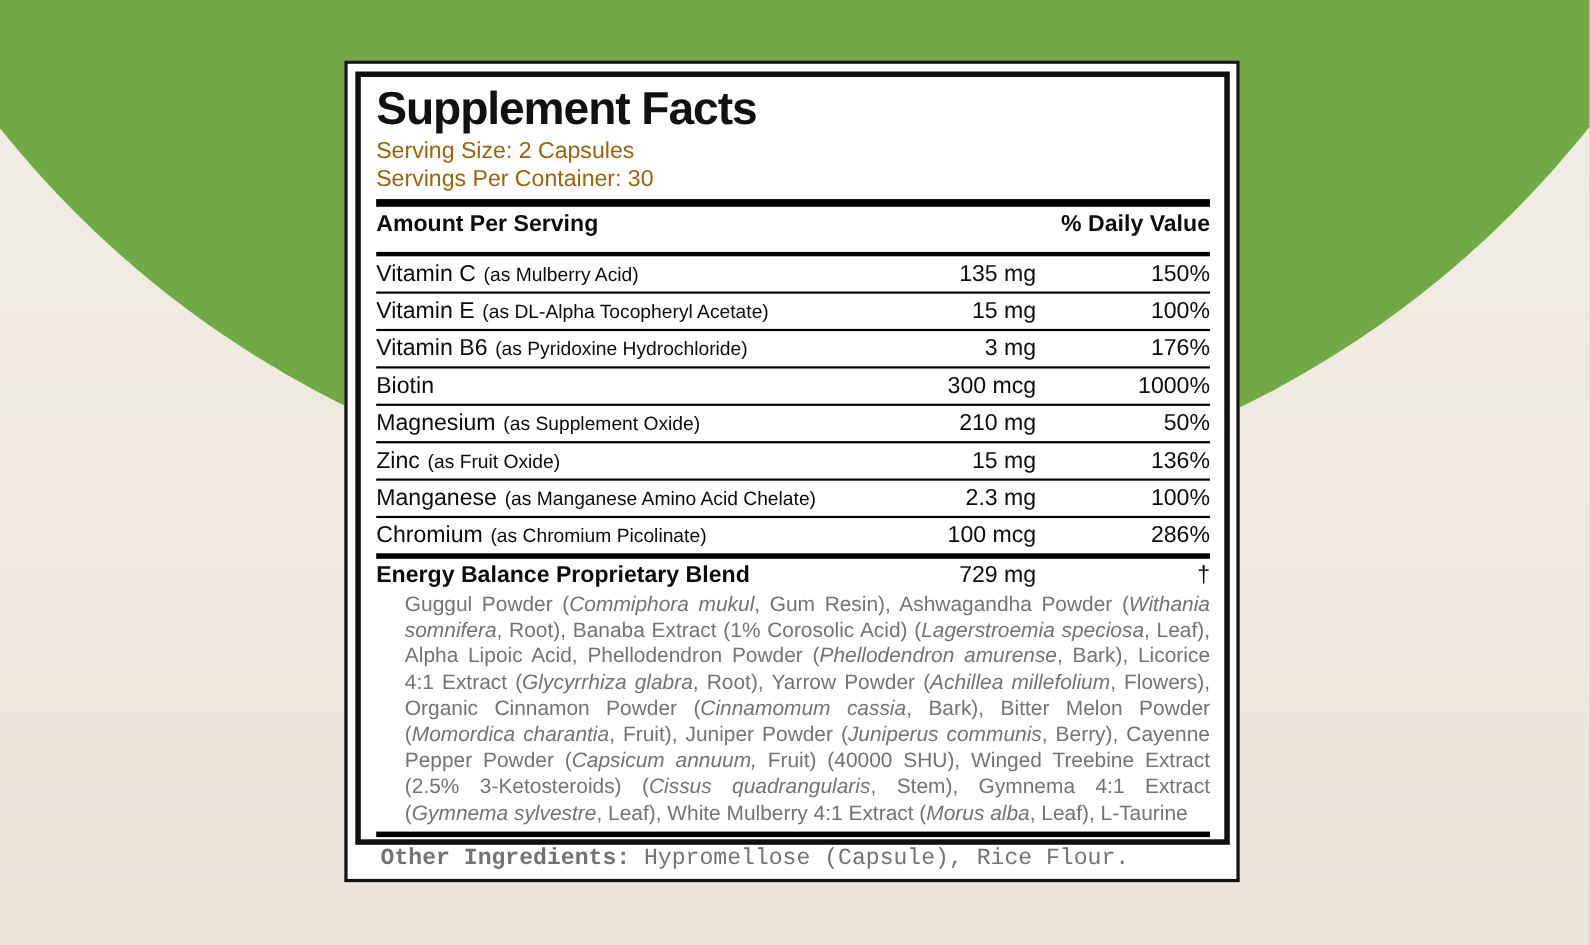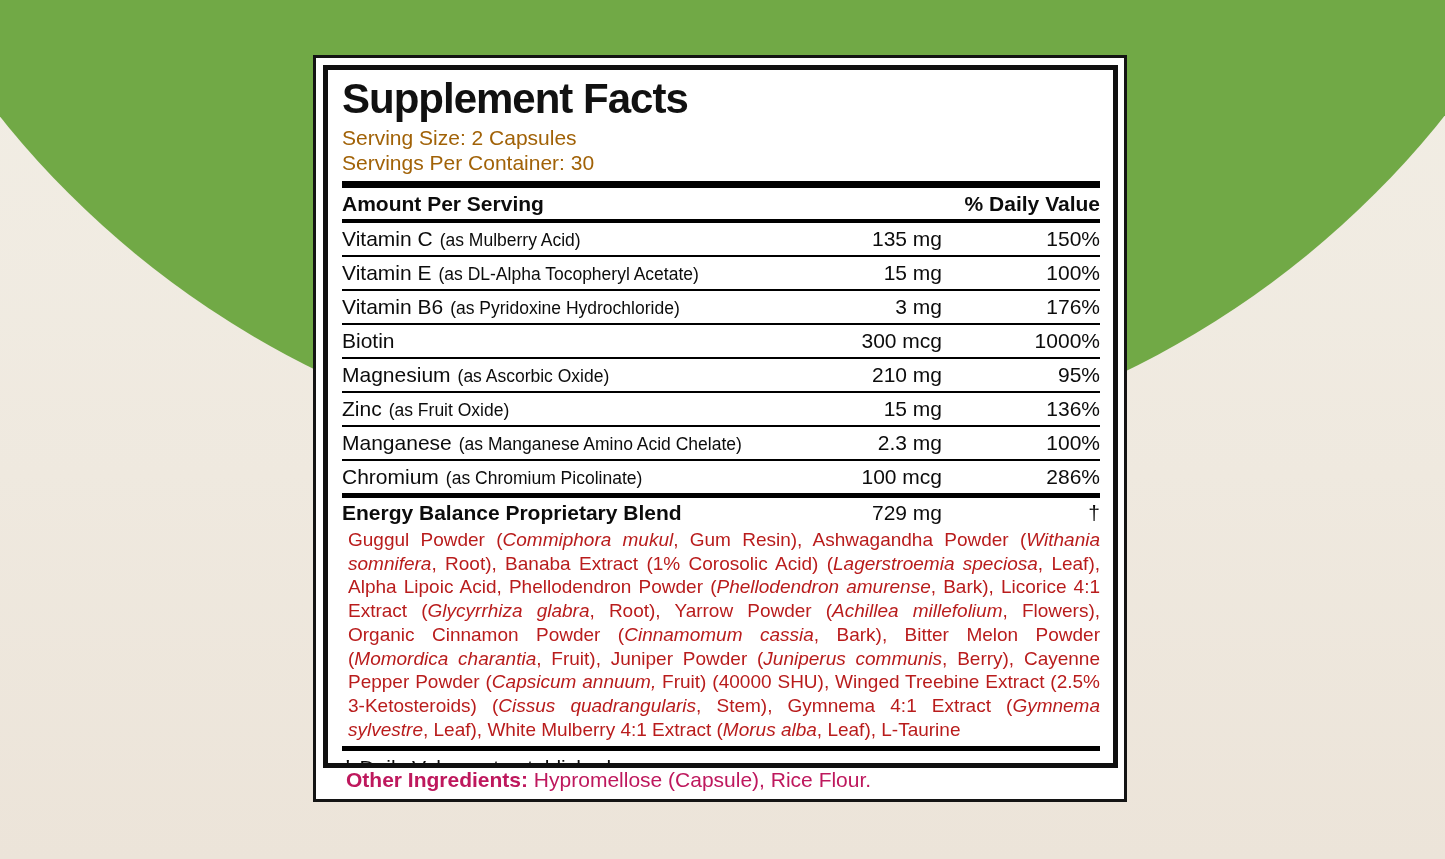--- a/index.html
+++ b/index.html
@@ -57,21 +57,21 @@
 
   .serv { font-size: 21px; line-height: 25px; color: #a16207; }
 
   .bar-heavy { height: 7px; background: #000; margin-top: 6px; }
 
   .col-head {
     display: flex;
     align-items: baseline;
     font-size: 21px;
     font-weight: bold;
-    padding: 4px 0 3px 0;
+    padding: 4px 0 13px 0;
     border-bottom: 4px solid #000;
   }
 
   .rows .row {
     display: flex;
     align-items: baseline;
     padding: 4px 0 4px 0;
   }
   .rows .row + .row { border-top: 2px solid #000; }
 
@@ -85,35 +85,37 @@
     display: flex;
     align-items: flex-start;
     padding: 3px 0 2px 0;
   }
   .blend-head .nm { font-weight: bold; }
   .blend-text {
     font-size: 19px;
     line-height: 23.7px;
     text-align: justify;
     padding: 1px 0 5px 6px;
-    color: #b91c1c;
+    color: #737373;
+    margin-left: 20px;
   }
   .blend-text .ital { font-style: italic; }
 
   .bar-mid { height: 5px; background: #000; }
 
   .footnote { font-size: 21px; padding: 5px 0 6px 0; }
 
   .other {
     position: absolute;
     left: 30px;
     bottom: 7px;
     font-size: 21px;
-    color: #be185d;
+    color: #737373;
     white-space: nowrap;
+    font-family: Liberation Mono, monospace;
   }
   .other .bld { font-weight: bold; }
 </style>
 </head>
 <body>
 
 <div id="page">
 
   <div class="green-arc"></div>
 
@@ -152,23 +154,23 @@
           <span class="dvc">176%</span>
         </div>
         <div class="row">
           <span class="nm">Biotin</span>
           <span class="dt"></span>
           <span class="amt">300 mcg</span>
           <span class="dvc">1000%</span>
         </div>
         <div class="row">
           <span class="nm">Magnesium</span>
-          <span class="dt">(as Ascorbic Oxide)</span>
+          <span class="dt">(as Supplement Oxide)</span>
           <span class="amt">210 mg</span>
-          <span class="dvc">95%</span>
+          <span class="dvc">50%</span>
         </div>
         <div class="row">
           <span class="nm">Zinc</span>
           <span class="dt">(as Fruit Oxide)</span>
           <span class="amt">15 mg</span>
           <span class="dvc">136%</span>
         </div>
         <div class="row">
           <span class="nm">Manganese</span>
           <span class="dt">(as Manganese Amino Acid Chelate)</span>

